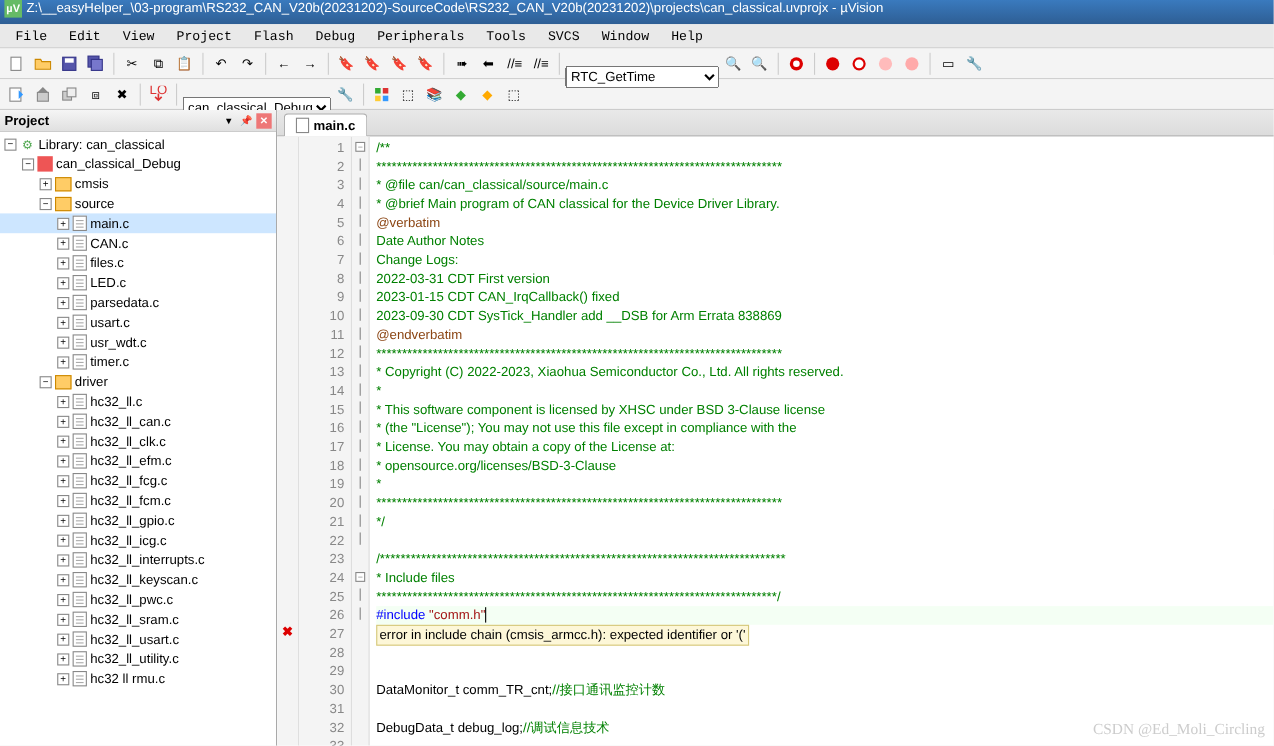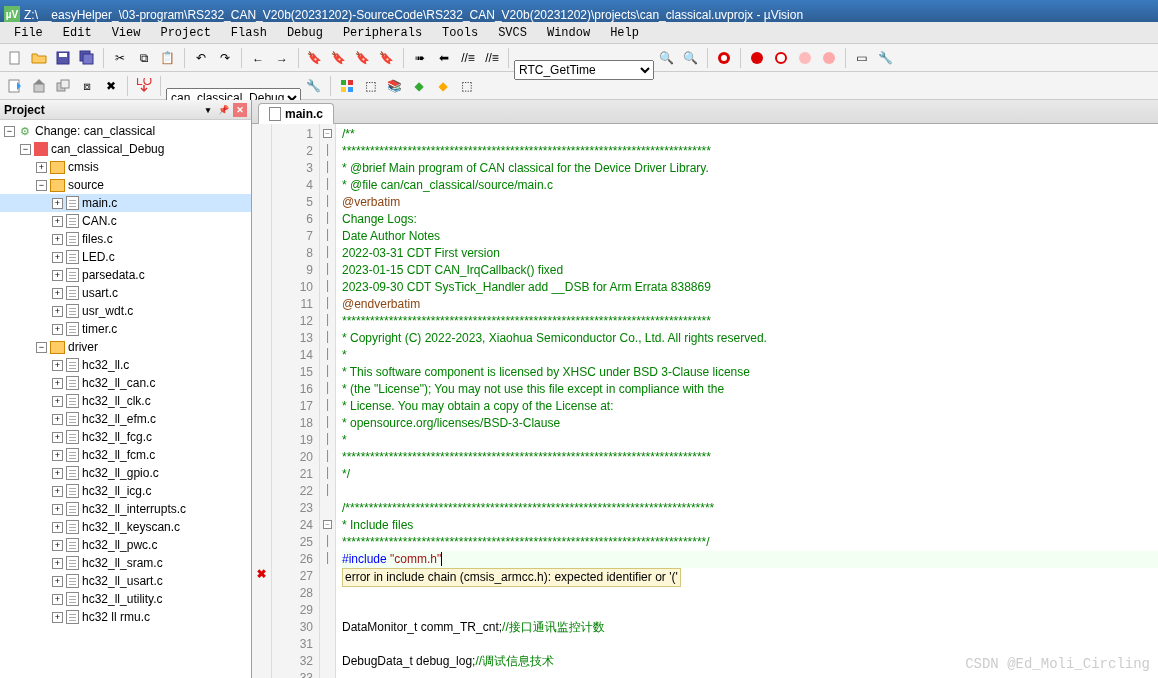--- a/index.html
+++ b/index.html
@@ -1,17 +1,17 @@
 <!DOCTYPE html>
 <html><head>
 <meta charset="utf-8">
 <style>
 * { margin: 0; padding: 0; box-sizing: border-box; font-family: Tahoma, "Segoe UI", sans-serif; font-size: 12px; }
 html, body { width: 1158px; height: 678px; overflow: hidden; background: #f0f0f0; }
-.titlebar { height: 22px; background: linear-gradient(#3a7abe, #2e5e94); color: #fff; display: flex; align-items: flex-end; padding: 0 4px; }
+.titlebar { height: 22px; background: linear-gradient(#3a7abe, #2e5e94); color: #fff; display: flex; align-items: flex-start; padding: 0 4px; }
 .titlebar .icon { width:16px; height:16px; background:#6b6; margin-right:4px; display:inline-flex; align-items:center; justify-content:center; font-size:10px; color:#fff; font-weight:bold; }
 .menubar { height: 22px; background: #e9e9e9; display: flex; align-items: center; padding: 0 4px; border-bottom:1px solid #ccc;}
 .menubar span { padding: 2px 10px; cursor: default; font-family: Liberation Mono, monospace; }
 .toolbar { height: 28px; background: #f4f4f4; border-bottom:1px solid #ccc; display:flex; align-items:center; padding:0 4px; gap:2px; }
 .toolbar .btn { width:22px; height:22px; display:inline-flex; align-items:center; justify-content:center; border:1px solid transparent; }
 .toolbar .sep { width:1px; height:20px; background:#ccc; margin:0 3px; }
 .toolbar select { font-size:12px; height:20px;margin-top:24px; }
 .mainarea { display:flex; height: calc(678px - 22px - 22px - 28px - 28px); }
 .project-pane { width:252px; border-right:1px solid #a0a0a0; display:flex; flex-direction:column; background:#fff; }
 .project-title { height:20px; background:linear-gradient(#f5f5f5,#e0e0e0); border-bottom:1px solid #ccc; display:flex; align-items:center; justify-content:space-between; padding:0 4px; font-weight:bold; }
@@ -40,21 +40,21 @@
 .ln { height:17px; line-height:17px; }
 .green { color:#008000; }
 .brown { color:#8b4513; }
 .blue { color:#0000ff; }
 .maroon { color:#a31515; }
 .blk { color:#000000; }
 .hl-line { background:#f4fff4; }
 .err-line { background:#fdf7d8; border:1px solid #d4c77a; display:inline-block; padding:0 2px;}
 .err-x { color:#d00; font-weight:bold; }
 .foldbox { display:inline-block; width:9px; height:9px; border:1px solid #888; font-size:8px; line-height:7px; text-align:center; background:#fff; cursor:pointer;}
-.watermark { position:fixed; right:8px; bottom:6px; color:#ccc; font-size:14px; font-family:Liberation Mono, monospace;margin-top:32px; }
+.watermark { position:fixed; right:8px; bottom:6px; color:#ccc; font-size:14px; font-family:Liberation Serif, serif;margin-top:32px; }
 svg.tb { width:16px; height:16px; }
 .dot{width:12px;height:12px;border-radius:50%;display:inline-block;}
 </style>
 </head>
 <body>
 
 <div class="titlebar">
   <span class="icon">µV</span>
   <span>Z:\__easyHelper_\03-program\RS232_CAN_V20b(20231202)-SourceCode\RS232_CAN_V20b(20231202)\projects\can_classical.uvprojx - µVision</span>
 </div>
@@ -205,21 +205,21 @@
         <span>▾</span>
         <span>📌</span>
         <span class="close">✕</span>
       </span>
     </div>
     <div class="tree">
       <div class="tree-row">
           <span class="sp" style="width:4px"></span>
           <span class="exp">−</span>
           <span class="proj-ic">⚙</span>
-          <span>Change: can_classical</span>
+          <span>Library: can_classical</span>
         </div>
       <div class="tree-row">
           <span class="sp" style="width:20px"></span>
           <span class="exp">−</span>
           <span class="target-ic"></span>
           <span>can_classical_Debug</span>
         </div>
 
       <div class="tree-row">
           <span class="sp" style="width:36px"></span>
@@ -491,25 +491,25 @@
           <div class="ln"></div>
           <div class="ln"></div>
           <div class="ln"></div>
           <div class="ln"></div>
           <div class="ln"></div>
           <div class="ln"></div>
       </div>
       <div class="codecol">
         <div class="ln green">/**</div>
         <div class="ln green"> *******************************************************************************</div>
+        <div class="ln green"> * @file  can/can_classical/source/main.c</div>
         <div class="ln green"> * @brief Main program of CAN classical for the Device Driver Library.</div>
-        <div class="ln green"> * @file  can/can_classical/source/main.c</div>
         <div class="ln brown"> @verbatim</div>
+        <div class="ln green">   Date             Author          Notes</div>
         <div class="ln green">   Change Logs:</div>
-        <div class="ln green">   Date             Author          Notes</div>
         <div class="ln green">   2022-03-31       CDT             First version</div>
         <div class="ln green">   2023-01-15       CDT             CAN_IrqCallback() fixed</div>
         <div class="ln green">   2023-09-30       CDT             SysTick_Handler add __DSB for Arm Errata 838869</div>
         <div class="ln brown"> @endverbatim</div>
         <div class="ln green"> *******************************************************************************</div>
         <div class="ln green"> * Copyright (C) 2022-2023, Xiaohua Semiconductor Co., Ltd. All rights reserved.</div>
         <div class="ln green"> *</div>
         <div class="ln green"> * This software component is licensed by XHSC under BSD 3-Clause license</div>
         <div class="ln green"> * (the "License"); You may not use this file except in compliance with the</div>
         <div class="ln green"> * License. You may obtain a copy of the License at:</div>

